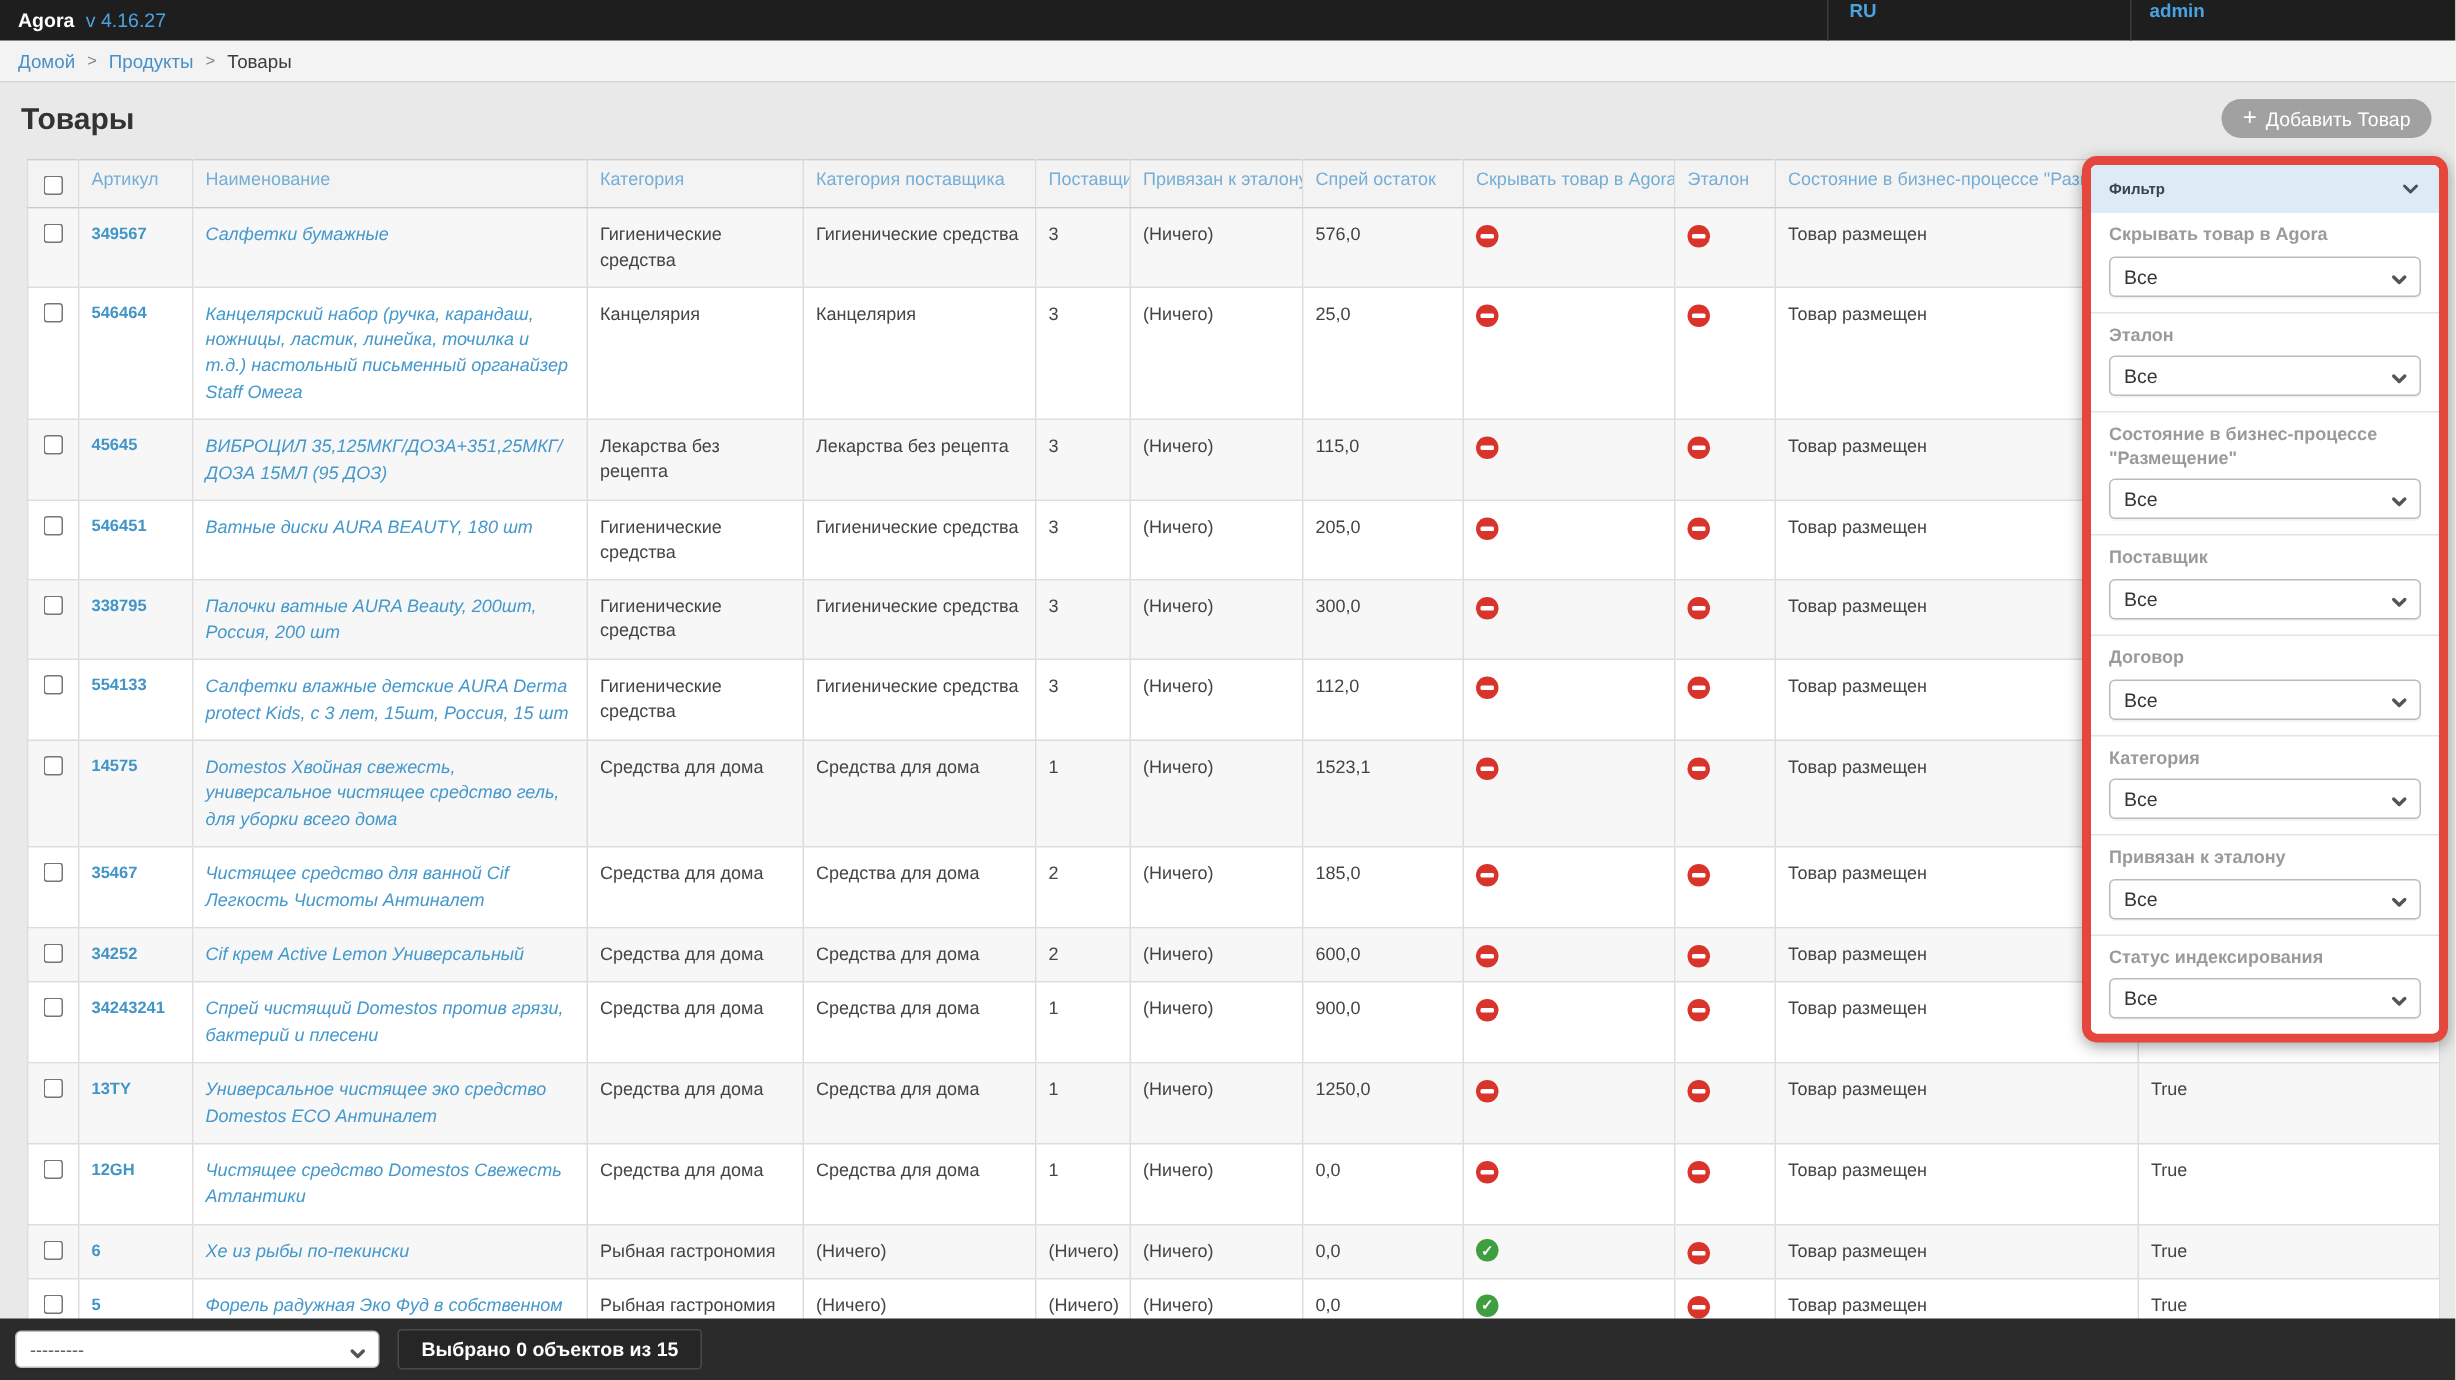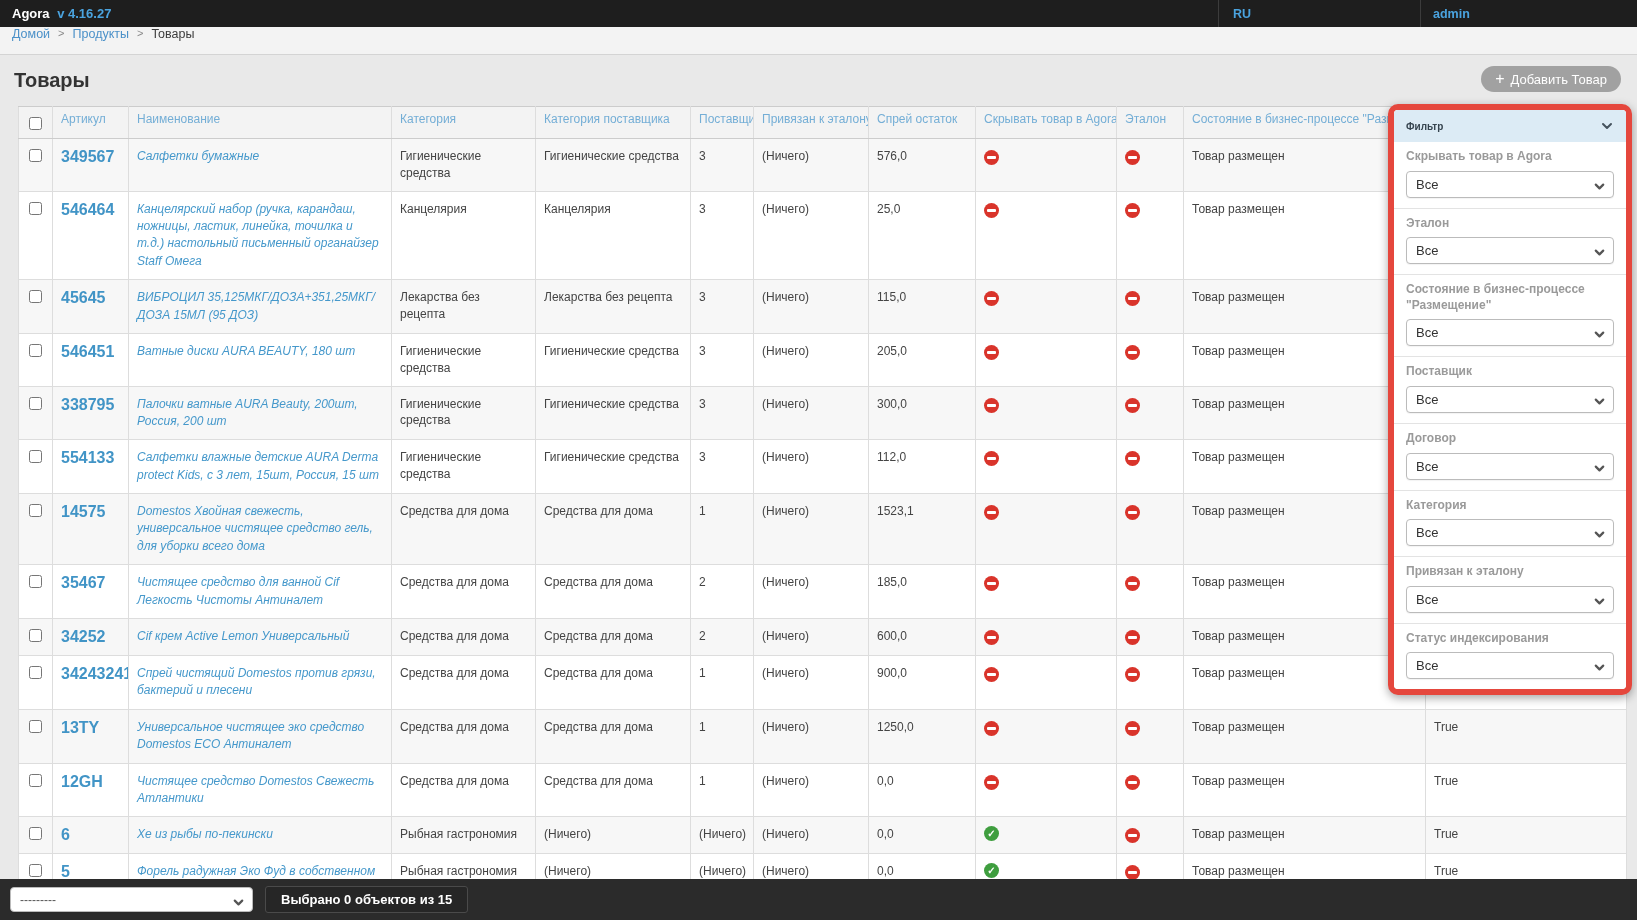--- a/index.html
+++ b/index.html
@@ -4,28 +4,28 @@
 <style>
   * { margin:0; padding:0; box-sizing:border-box; }
   html,body { width:1637px; height:920px; overflow:hidden; }
   body { font-family:"Liberation Sans", sans-serif; background:#e9e9e9; font-size:13px; color:#444; position:relative; }
   a { text-decoration:none; cursor:pointer; }
 
   
   .topbar { position:relative; height:27px; background:#1e1e1e; color:#fff; display:flex; align-items:center; }
   .brand { padding-left:12px; font-size:13px; }
   .brand b { color:#fff; font-weight:bold; }
-  .brand .ver { color:#4aa3df; font-weight:bold; margin-left:4px; }
-  .top-section { position:absolute; top:0; height:27px; display:flex; align-items:center; border-left:1px solid #3c3c3c; }
+  .brand .ver { color:#4aa3df; font-weight:normal; margin-left:4px; }
+  .top-section { position:absolute; top:0; height:27px; display:flex; border-left:1px solid #3c3c3c; }
   .top-section.lang { left:1218px; width:202px; padding-left:14px; }
   .top-section.user { left:1420px; width:217px; padding-left:12px; }
   .top-link { color:#4aa3df; font-weight:bold; font-size:12.5px; }
 
   
-  .breadcrumb { height:28px; background:#f3f3f3; border-bottom:1px solid #d4d4d4; display:flex; padding-left:12px; font-size:12.5px; }
+  .breadcrumb { height:28px; background:#f3f3f3; border-bottom:1px solid #d4d4d4; display:flex; align-items:center; padding-left:12px; font-size:12.5px; }
   .breadcrumb a { color:#4a90c8; }
   .breadcrumb .sep { color:#888; margin:0 8px; font-size:11px; }
   .breadcrumb .current { color:#3c3c3c; }
 
   
   .page-head { position:relative; padding:14px 16px 12px 14px; }
   .page-title { font-size:20px; font-weight:bold; color:#333; }
   .add-btn { position:absolute; right:16px; top:11px; background:#a1a1a1; color:#fff; border:none; border-radius:14px; height:26px; padding:0 14px; font-size:13px; font-family:inherit; cursor:pointer; display:flex; align-items:center; gap:6px; }
   .add-btn .plus { font-size:16px; line-height:1; font-weight:normal; }
 
@@ -40,21 +40,21 @@
   
   .table-wrap { padding:2px 10px 0 8px; }
   table { width:100%; border-collapse:collapse; table-layout:fixed; background:#fff; }
   th, td { border:1px solid #ddd; padding:9px 8px; font-size:12px; vertical-align:top; text-align:left; overflow:hidden; }
   thead th { background:#f3f3f3; padding:5px 8px; border-color:#ccc #ddd #ccc #ddd; white-space:nowrap; }
   .th-link { color:#74aed6; font-weight:normal; font-size:12px; }
   tbody tr.odd td { background:#f7f7f7; }
   tbody tr.even td { background:#fff; }
   td.cb-cell, th.cb-cell { text-align:center; padding-top:10px; }
   input[type=checkbox] { width:13px; height:13px; cursor:pointer; }
-  .art-link { color:#4194c6; font-weight:bold; font-size:16px; }
+  .art-link { color:#4194c6; font-weight:bold; font-size:11px; }
   .name-link { color:#4598cb; line-height:1.45;font-style:italic; }
   .cell-text { color:#444; line-height:1.4; }
   .state-cell { white-space:nowrap; }
 
   .status-ic { display:inline-flex; width:15px; height:15px; border-radius:50%; align-items:center; justify-content:center; }
   .status-minus { background:#d9342b; }
   .status-minus::before { content:""; width:9px; height:3px; background:#fff; border-radius:1px; }
   .status-check { background:#3f9e3f; color:#fff; font-size:10px; font-weight:bold; }
   .status-check::before { content:"\2713"; }
 

